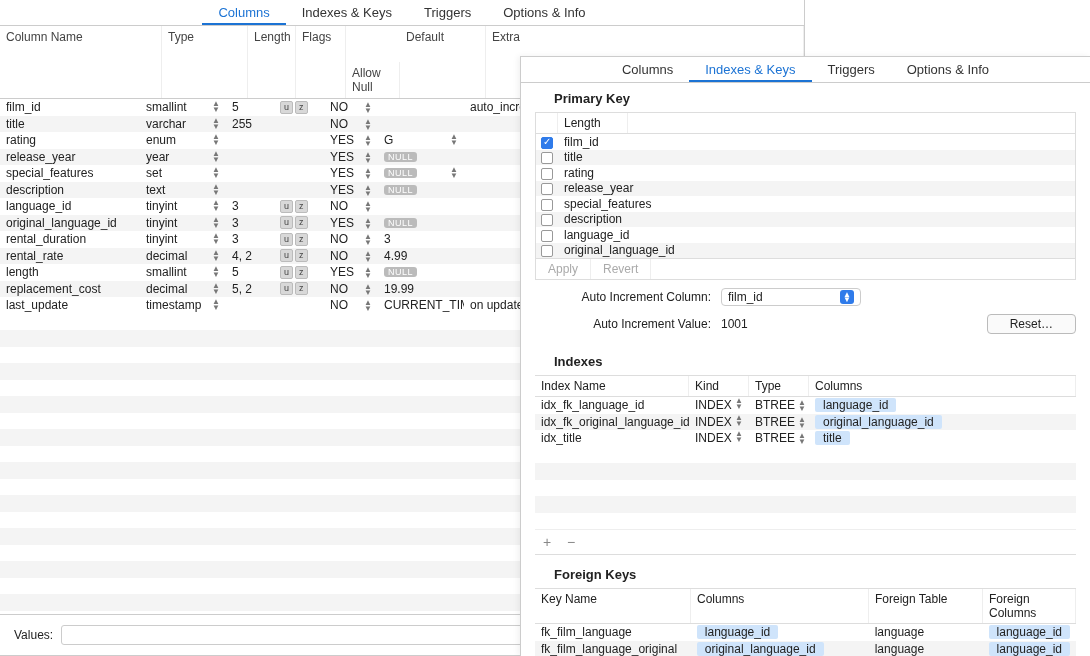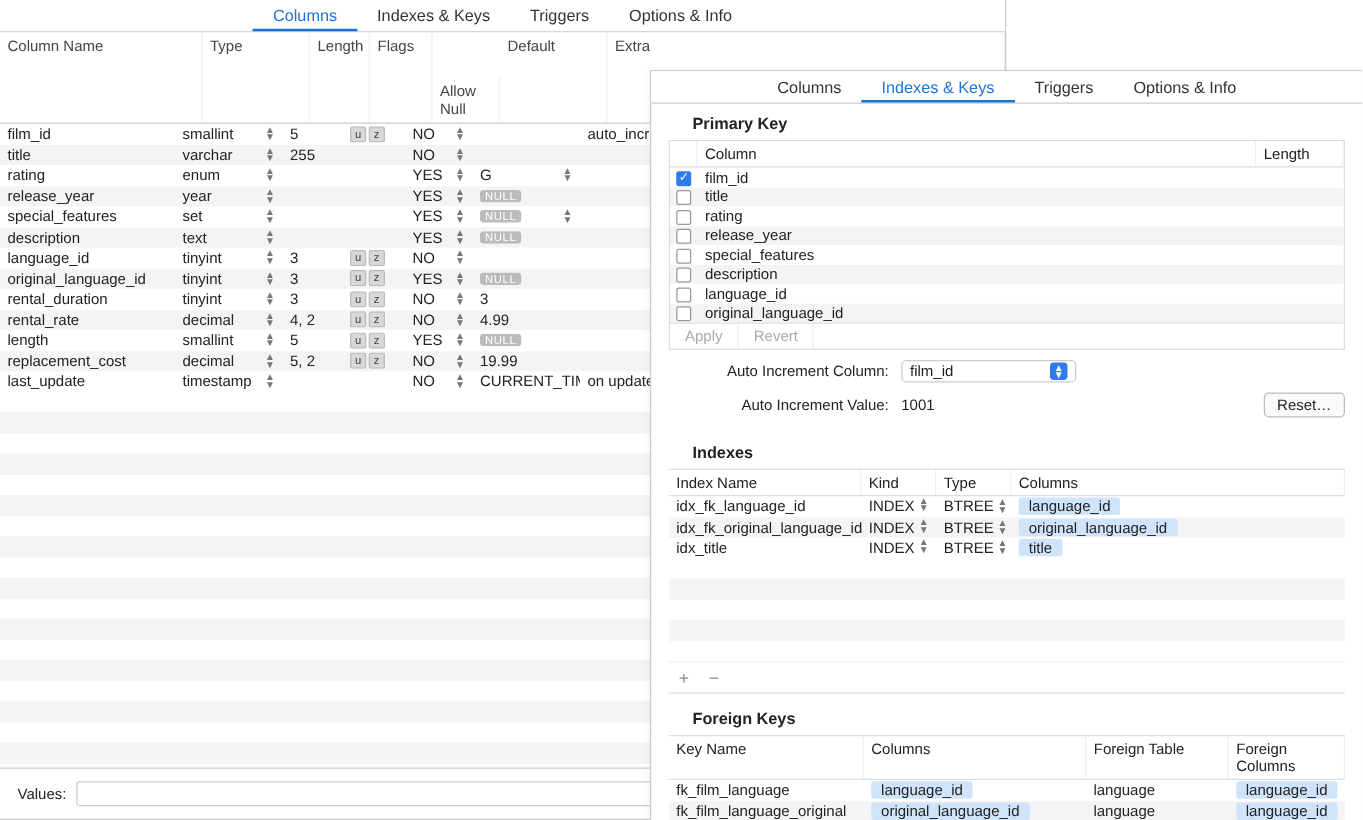--- a/index.html
+++ b/index.html
@@ -23,21 +23,21 @@
 .ch-extra { flex: 1; }
 
 .cols-body { flex: 1; overflow: hidden; }
 .crow { display: flex; height: 16.5px; align-items: center; }
 .crow:nth-child(even) { background: #f4f4f4; }
 .crow > div { padding: 0 6px; font-size: 12px; overflow: hidden; white-space: nowrap; }
 .c-name { width: 140px; }
 .c-type { width: 86px; display: flex; align-items: center; justify-content: space-between; }
 .c-len { width: 48px; }
 .c-flags { width: 50px; display:flex; gap:2px; }
-.c-null { width: 54px; display: flex; align-items:center; justify-content:space-between; }
+.c-null { width: 54px; display: flex; align-items:flex-end; justify-content:space-between; }
 .c-def { width: 86px; display: flex; align-items:center; justify-content:space-between; }
 .c-extra { flex: 1; }
 
 .updown { font-size: 8px; color: #777; line-height: 6px; display:inline-flex; flex-direction:column; margin-left:3px; }
 .updown::before { content: "▲"; }
 .updown::after { content: "▼"; }
 
 .flagbadge { font-size: 9px; padding: 0 3px; border-radius: 2px; background: #d8d8d8; color: #444; border:1px solid #bbb; line-height:11px; }
 .nullbadge { font-size: 9px; padding: 0 4px; border-radius: 3px; background: #bbb; color: #fff; letter-spacing:0.5px; }
 
@@ -64,31 +64,31 @@
 
 .pk-buttons { display:flex; border-top:1px solid #ddd; }
 .pk-btn { padding:3px 12px; font-size:12px; color:#aaa; border-right:1px solid #eee; }
 
 .form-row { display:flex; align-items:center; gap:10px; margin:8px 0; }
 .form-label { width: 176px; text-align:right; font-size:12px; }
 .select { border:1px solid #ccc; border-radius:4px; padding:1px 6px; display:flex; align-items:center; justify-content:space-between; background:#fff; font-size:12px; min-width:140px; }
 .select-arrow { width:14px; height:14px; background:#2f7bea; border-radius:3px; color:#fff; font-size:8px; display:flex; flex-direction:column; align-items:center; justify-content:center; line-height:5px; margin-left:6px; }
 .select-arrow::before{content:"▲";}
 .select-arrow::after{content:"▼";}
-.btn { border:1px solid #bbb; border-radius:4px; padding:2px 10px; background:#fafafa; font-size:12px; }
+.btn { border:1px solid #bbb; border-radius:4px; padding:2px 22px; background:#fafafa; font-size:12px; }
 
 .idx-table, .fk-table { border-top:1px solid #ddd; border-bottom:1px solid #ddd; }
 .idx-head, .fk-head { display:flex; border-bottom:1px solid #ddd; }
 .idx-head > div, .fk-head > div { padding:3px 6px; font-size:12px; border-right:1px solid #eee; }
 .idxh-name{width:154px;} .idxh-kind{width:60px;} .idxh-type{width:60px;} .idxh-cols{flex:1;}
 .idx-row { display:flex; align-items:center; height:16.5px; }
 .idx-row:nth-child(even){background:#f4f4f4;}
 .idx-name{width:154px; padding:0 6px;} 
 .idx-kind{width:60px; padding:0 6px; display:flex; justify-content:space-between; align-items:flex-start;} 
-.idx-type{width:60px; padding:0 6px; display:flex; justify-content:space-between; align-items:center;} 
+.idx-type{width:60px; padding:0 6px; display:flex; justify-content:space-between; align-items:flex-end;} 
 .idx-cols{flex:1; padding:0 6px;}
 .colpill { background:#cfe4fb; padding:0 8px; border-radius:2px; font-size:12px; display:inline-block; }
 .plusminus { padding:4px 8px; color:#888; font-size:14px; letter-spacing:6px; border-top:1px solid #eee; }
 
 .fkh-name{width:156px;} .fkh-cols{width:178px;} .fkh-ft{width:114px;} .fkh-fc{flex:1;}
 .fk-row { display:flex; align-items:center; height:16.5px;}
 .fk-row:nth-child(even){background:#f4f4f4;}
 .fk-name{width:156px;padding:0 6px;} .fk-cols{width:178px;padding:0 6px;} .fk-ft{width:114px;padding:0 6px;} .fk-fc{flex:1;padding:0 6px;}
 
 .idx-body-wrap { min-height: 128px; }
@@ -395,21 +395,20 @@
       <div class="tab active">Indexes &amp; Keys</div>
       <div class="tab">Triggers</div>
       <div class="tab">Options &amp; Info</div>
     </div>
 
   <div class="section">
     <div class="section-title">Primary Key</div>
     <div class="pk-table">
       <div class="pk-head">
         <div class="pkh-chk"></div>
-        <div class="pkh-col">Column</div>
         <div class="pkh-len">Length</div>
       </div>
       <div class="pk-body" id="pk-body">
           <div class="pk-row">
             <div class="pk-chk"><span class="chk checked"></span></div>
             <div class="pk-col">film_id</div>
           </div>
           <div class="pk-row">
             <div class="pk-chk"><span class="chk"></span></div>
             <div class="pk-col">title</div>

